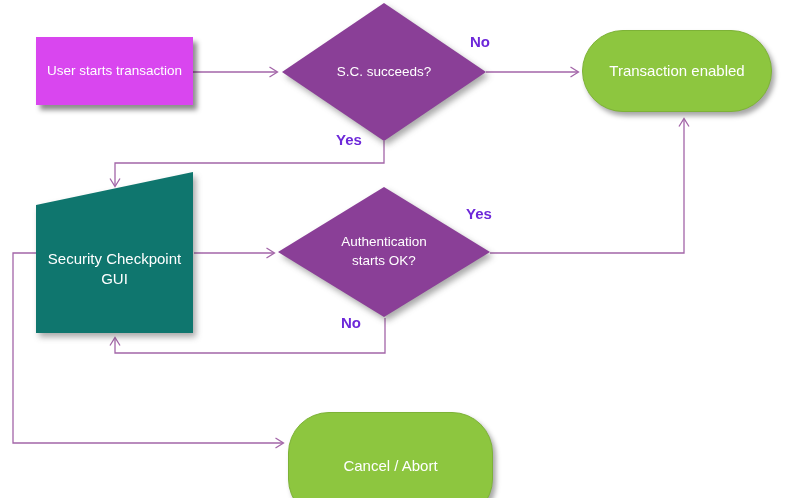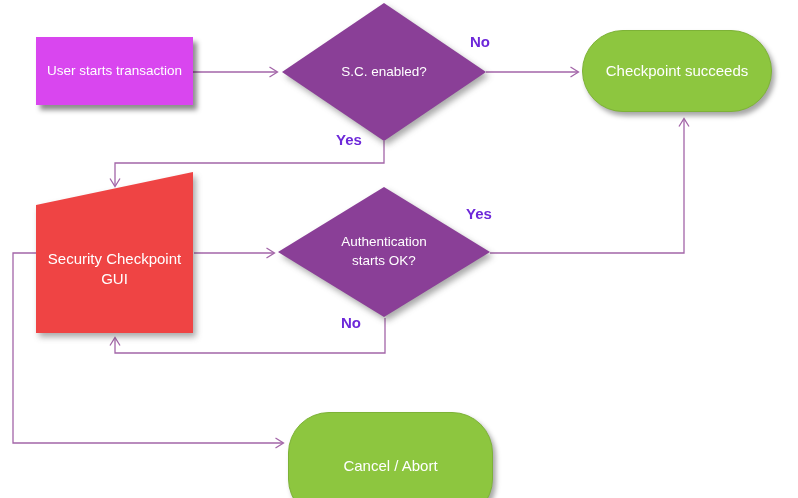--- a/index.html
+++ b/index.html
@@ -32,21 +32,21 @@
     background:#8dc63f;border:1px solid #7db237;border-radius:41px;
     box-shadow:3px 4px 5px rgba(0,0,0,0.35);font-size:15px;
   }
   #node-succeeds{left:582px;top:30px;width:190px;height:82px;}
   #node-cancel{left:288px;top:412px;width:205px;height:108px;}
   #node-gui-wrap{
     position:absolute;left:36px;top:172px;width:157px;height:161px;
     filter:drop-shadow(3px 4px 3px rgba(40,40,40,0.4));
   }
   #node-gui{
-    width:100%;height:100%;background:#ef4444;
+    width:100%;height:100%;background:#0f766e;
     clip-path:polygon(0% 20.5%,100% 0%,100% 100%,0% 100%);
     padding:33px 6px 0 6px;box-sizing:border-box;
     display:flex;align-items:center;justify-content:center;
     color:#fff;text-align:center;font-size:15px;line-height:1.35;
   }
   .edge-label{
     position:absolute;font-size:15px;font-weight:bold;color:#6d28d9;line-height:1;
   }
   #label-sc-no{left:470px;top:34px;}
   #label-sc-yes{left:336px;top:132px;}
@@ -72,26 +72,26 @@
     <path class="edge" d="M385,318 V353 H115 V338" marker-end="url(#chev)"></path>
     <path class="edge" d="M36,253 H13 V443 H283" marker-end="url(#chev)"></path>
   </svg>
 
   <div class="node" id="node-start">
     <span class="node-label">User starts transaction</span>
   </div>
 
   <div class="diamond-wrap" id="node-sc-enabled-wrap">
     <div class="diamond">
-      <span class="node-label">S.C. enabled?</span>
+      <span class="node-label">S.C. succeeds?</span>
     </div>
   </div>
 
   <div class="node terminator" id="node-succeeds">
-    <span class="node-label">Checkpoint succeeds</span>
+    <span class="node-label">Transaction enabled</span>
   </div>
 
   <div id="node-gui-wrap">
     <div id="node-gui">
       <span class="node-label">Security Checkpoint GUI</span>
     </div>
   </div>
 
   <div class="diamond-wrap" id="node-auth-check-wrap">
     <div class="diamond">

